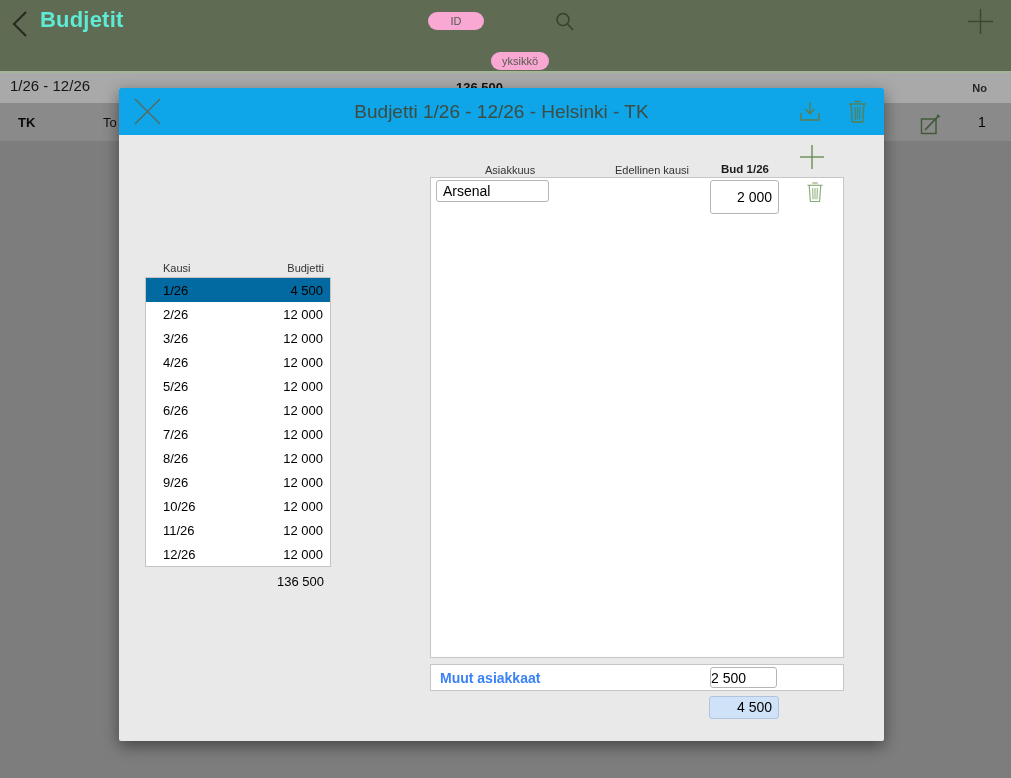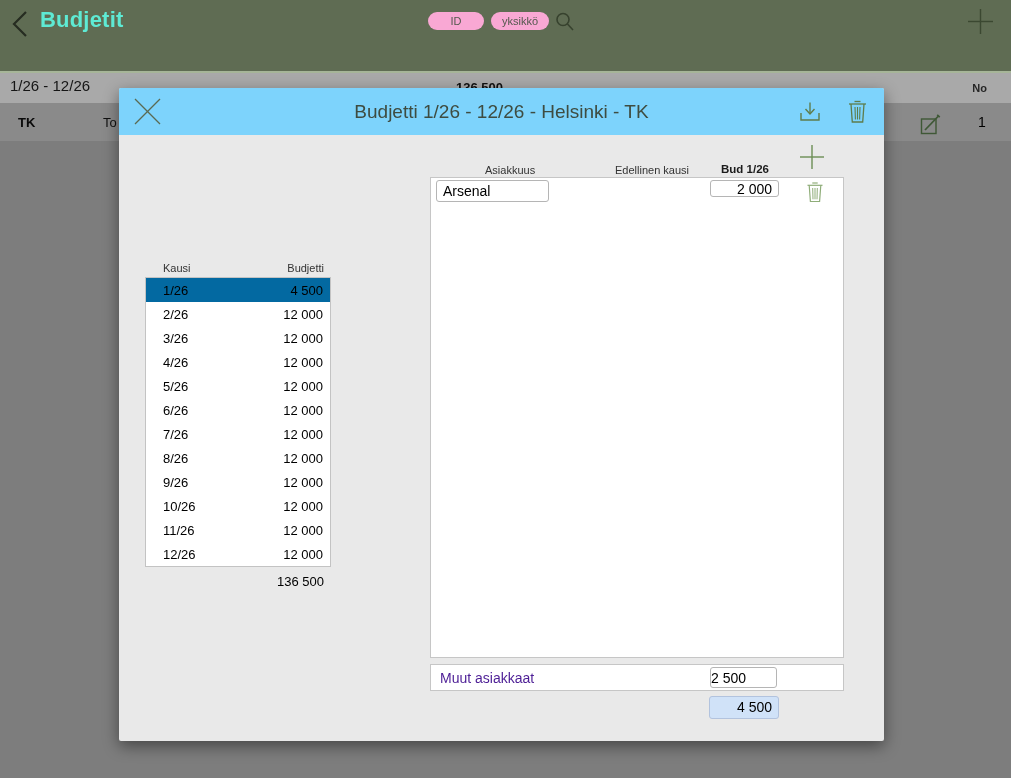--- a/index.html
+++ b/index.html
@@ -21,21 +21,21 @@
   .app-title {
     position: absolute; left: 40px; top: 7px;
     font-size: 22px; font-weight: bold; color: #5eead4; letter-spacing: 0.2px;
   }
   .pill {
     position: absolute; top: 12px; height: 18px; border-radius: 9px;
     background: #f9a8d4; color: #54584e; font-size: 11px;
     line-height: 18px; text-align: center; cursor: pointer;
   }
   .pill-id { left: 428px; width: 56px; }
-  .pill-yksikko { left: 491px; width: 58px; }
+  .pill-yksikko { left: 491px; width: 58px; margin-top: 40px; }
   .search-btn { position: absolute; left: 554px; top: 11px; width: 21px; height: 21px; cursor: pointer; }
   .header-add-btn { position: absolute; left: 967px; top: 8px; width: 27px; height: 27px; cursor: pointer; }
 
   .header-separator { position: absolute; left: 0; top: 71px; width: 1011px; height: 2px; background: #a6b598; }
 
   .list-band { position: absolute; left: 0; top: 73px; width: 1011px; height: 30px; background: #a9a9a9; }
   .period-range { position: absolute; left: 10px; top: 4px; font-size: 15px; color: #151515; }
   .band-total { position: absolute; left: 456px; top: 7px; font-size: 13px; font-weight: 600; color: #111; }
   .no-label { position: absolute; right: 24px; top: 9px; font-size: 11px; font-weight: bold; color: #262626; }
 
@@ -46,21 +46,21 @@
   .row-number { position: absolute; left: 978px; top: 11px; font-size: 14px; color: #000; }
 
   
   .modal {
     position: absolute; left: 119px; top: 88px; width: 765px; height: 653px;
     background: #e9e9e9; border-radius: 2px;
     box-shadow: 0 5px 16px rgba(0,0,0,0.45);
   }
   .modal-header {
     position: relative; width: 100%; height: 47px;
-    background: #7dd3fc; border-radius: 2px 2px 0 0;
+    background: #0ea5e9; border-radius: 2px 2px 0 0;
   }
   .close-btn { position: absolute; left: 13px; top: 8px; width: 31px; height: 31px; cursor: pointer; }
   .modal-title {
     text-align: center; line-height: 47px;
     font-size: 19px; color: #3e4c41;
   }
   .download-btn { position: absolute; left: 679px; top: 12px; width: 24px; height: 24px; cursor: pointer; }
   .header-trash-btn { position: absolute; left: 728px; top: 11px; width: 21px; height: 25px; cursor: pointer; }
 
   .modal-body { position: relative; width: 100%; height: 606px; }
@@ -91,28 +91,28 @@
     position: absolute; left: 311px; top: 42px; width: 414px; height: 481px;
     background: #fff; border: 1px solid #c6c6c6;
   }
   .acc-row { position: relative; height: 28px; }
   .text-input {
     border: 1px solid #b5b5b5; border-radius: 3px; background: #fff;
     font-family: "Liberation Sans", sans-serif; font-size: 14px; color: #000;
     outline: none;
   }
   .name-input { position: absolute; left: 5px; top: 2px; width: 113px; height: 22px; padding: 0 6px; }
-  .bud-input { position: absolute; left: 279px; top: 2px; width: 69px; height: 17px; padding: 0 6px; text-align: right; }
+  .bud-input { position: absolute; left: 279px; top: 2px; width: 69px; height: 34px; padding: 0 6px; text-align: right; }
   .row-trash-btn { position: absolute; left: 375px; top: 3px; width: 18px; height: 22px; cursor: pointer; }
 
   .muut-bar {
     position: absolute; left: 311px; top: 529px; width: 414px; height: 27px;
     background: #fff; border: 1px solid #c6c6c6;
   }
-  .muut-label { position: absolute; left: 9px; top: 5px; font-size: 14px; color: #4c1d95; }
+  .muut-label { position: absolute; left: 9px; top: 5px; font-size: 14px; color: #3b82f6; font-weight: bold; }
   .muut-input { position: absolute; left: 279px; top: 2px; width: 67px; height: 21px; }
   .acc-total {
     position: absolute; left: 590px; top: 561px; width: 70px; height: 23px;
     background: #d0e2f8; border: 1px solid #b2c3de; border-radius: 3px;
     font-size: 14px; color: #000; text-align: right; line-height: 21px; padding-right: 6px;
   }
 </style>
 </head>
 <body>
 

